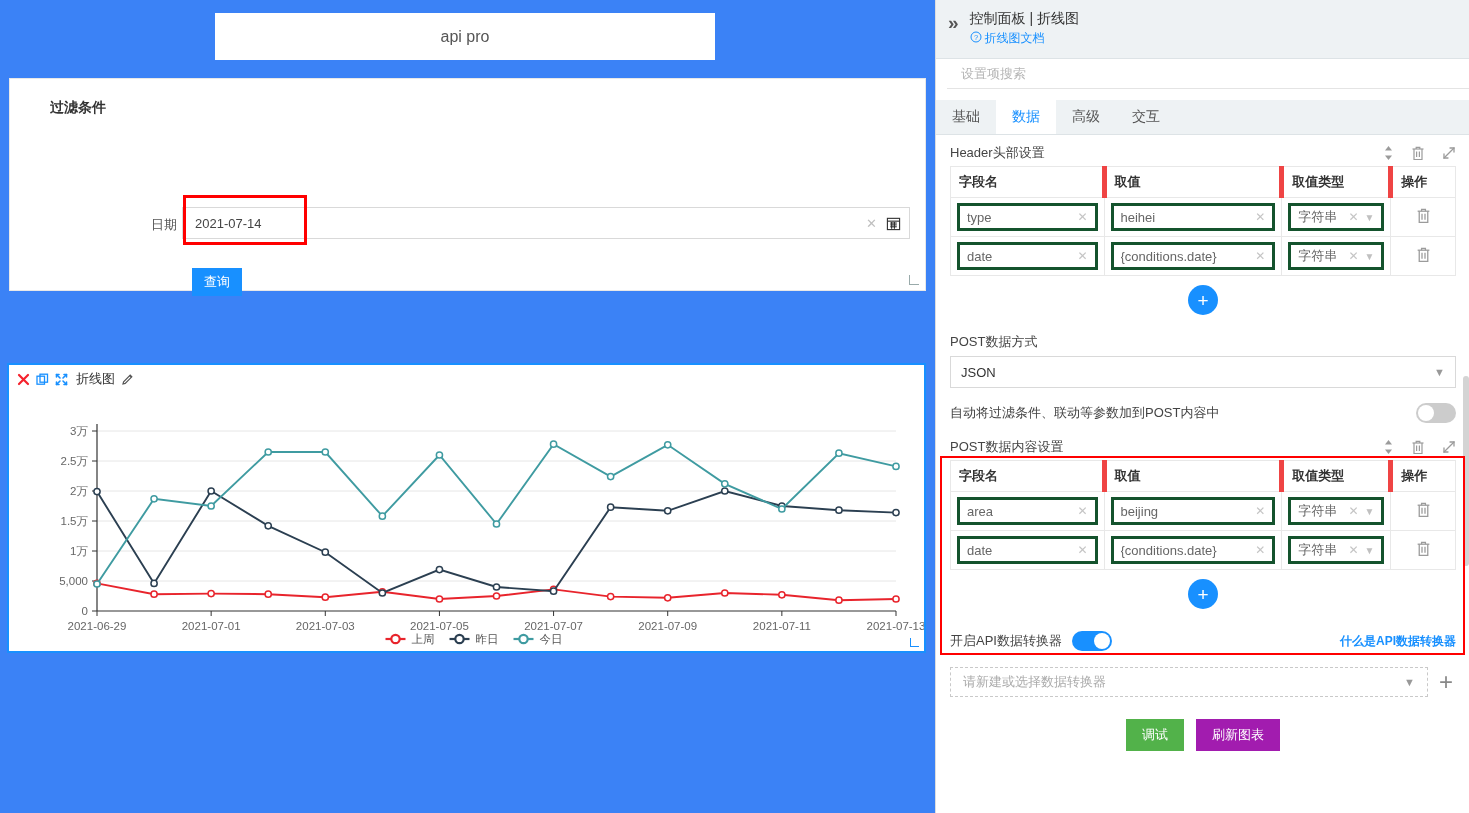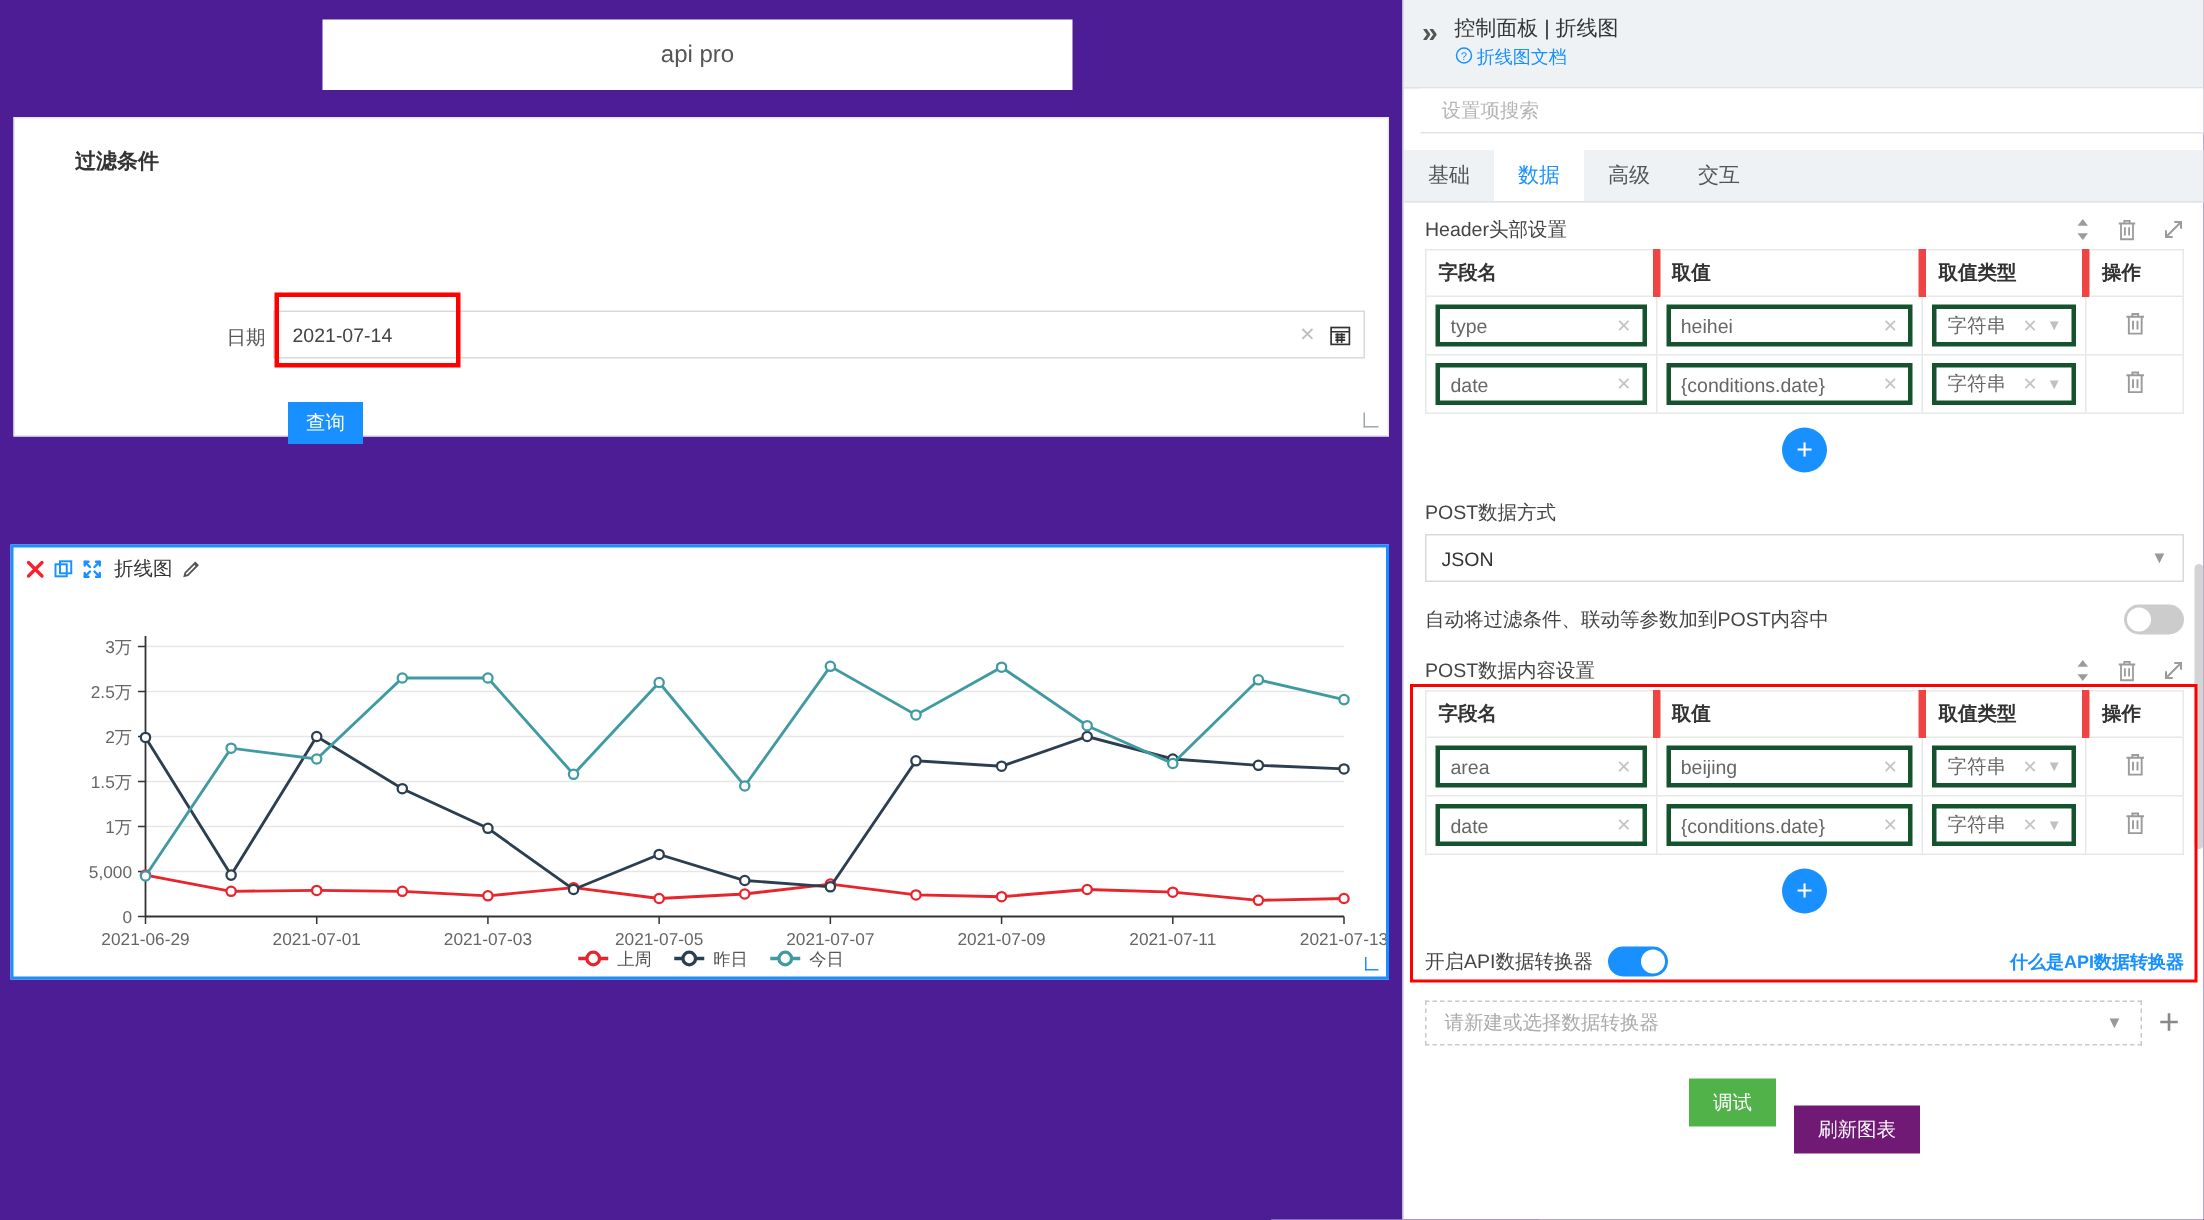--- a/index.html
+++ b/index.html
@@ -8,21 +8,21 @@
     width:1469px; height:813px;
     font-family:"Liberation Sans","DejaVu Sans",sans-serif;
     font-size:13px; color:#333;
     background:#f0f2f5; overflow:hidden;
     position:relative;
   }
 
   
   #left-canvas {
     position:absolute; left:0; top:0; width:1026px; height:813px;
-    background:#4c1d95; overflow:hidden;
+    background:#3b82f6; overflow:hidden;
   }
   .title-card {
     position:absolute; left:215px; top:13px; width:500px; height:47px;
     background:#fff; display:flex; align-items:center; justify-content:center;
     font-size:16px; color:#555; font-weight:400;
   }
 
   .filter-panel {
     position:absolute; left:9px; top:78px; width:917px; height:213px;
     background:#fff; border:1px solid #e8e8e8;
@@ -168,21 +168,21 @@
     padding:0 12px; font-size:13px; color:#aaa; background:#fff; cursor:pointer;
   }
   .conv-select .cs-v { flex:1; }
   .conv-select .cs-c { color:#999; font-size:11px; }
   .plus-big { font-size:24px; color:#888; cursor:pointer; line-height:1; padding:0 3px; }
 
   .btn-row { display:flex; justify-content:center; gap:12px; margin-top:22px; }
   .btn { height:32px; padding:0 16px; border:none; font-size:13px; color:#fff;
          display:flex; align-items:center; justify-content:center; cursor:pointer; font-family:inherit; }
   .btn-debug { background:#52b24a; }
-  .btn-refresh { background:#701a75;margin-top:18px; }
+  .btn-refresh { background:#a21caf; }
 
   .scrollbar { position:absolute; right:0; top:136px; width:6px; height:677px; background:transparent; }
   .scrollbar .thumb { position:absolute; top:240px; left:0; width:6px; height:190px; background:#d4d4d4; border-radius:3px; }
 </style>
 </head>
 <body>
 
 <div id="left-canvas">
 
   <div class="title-card">

